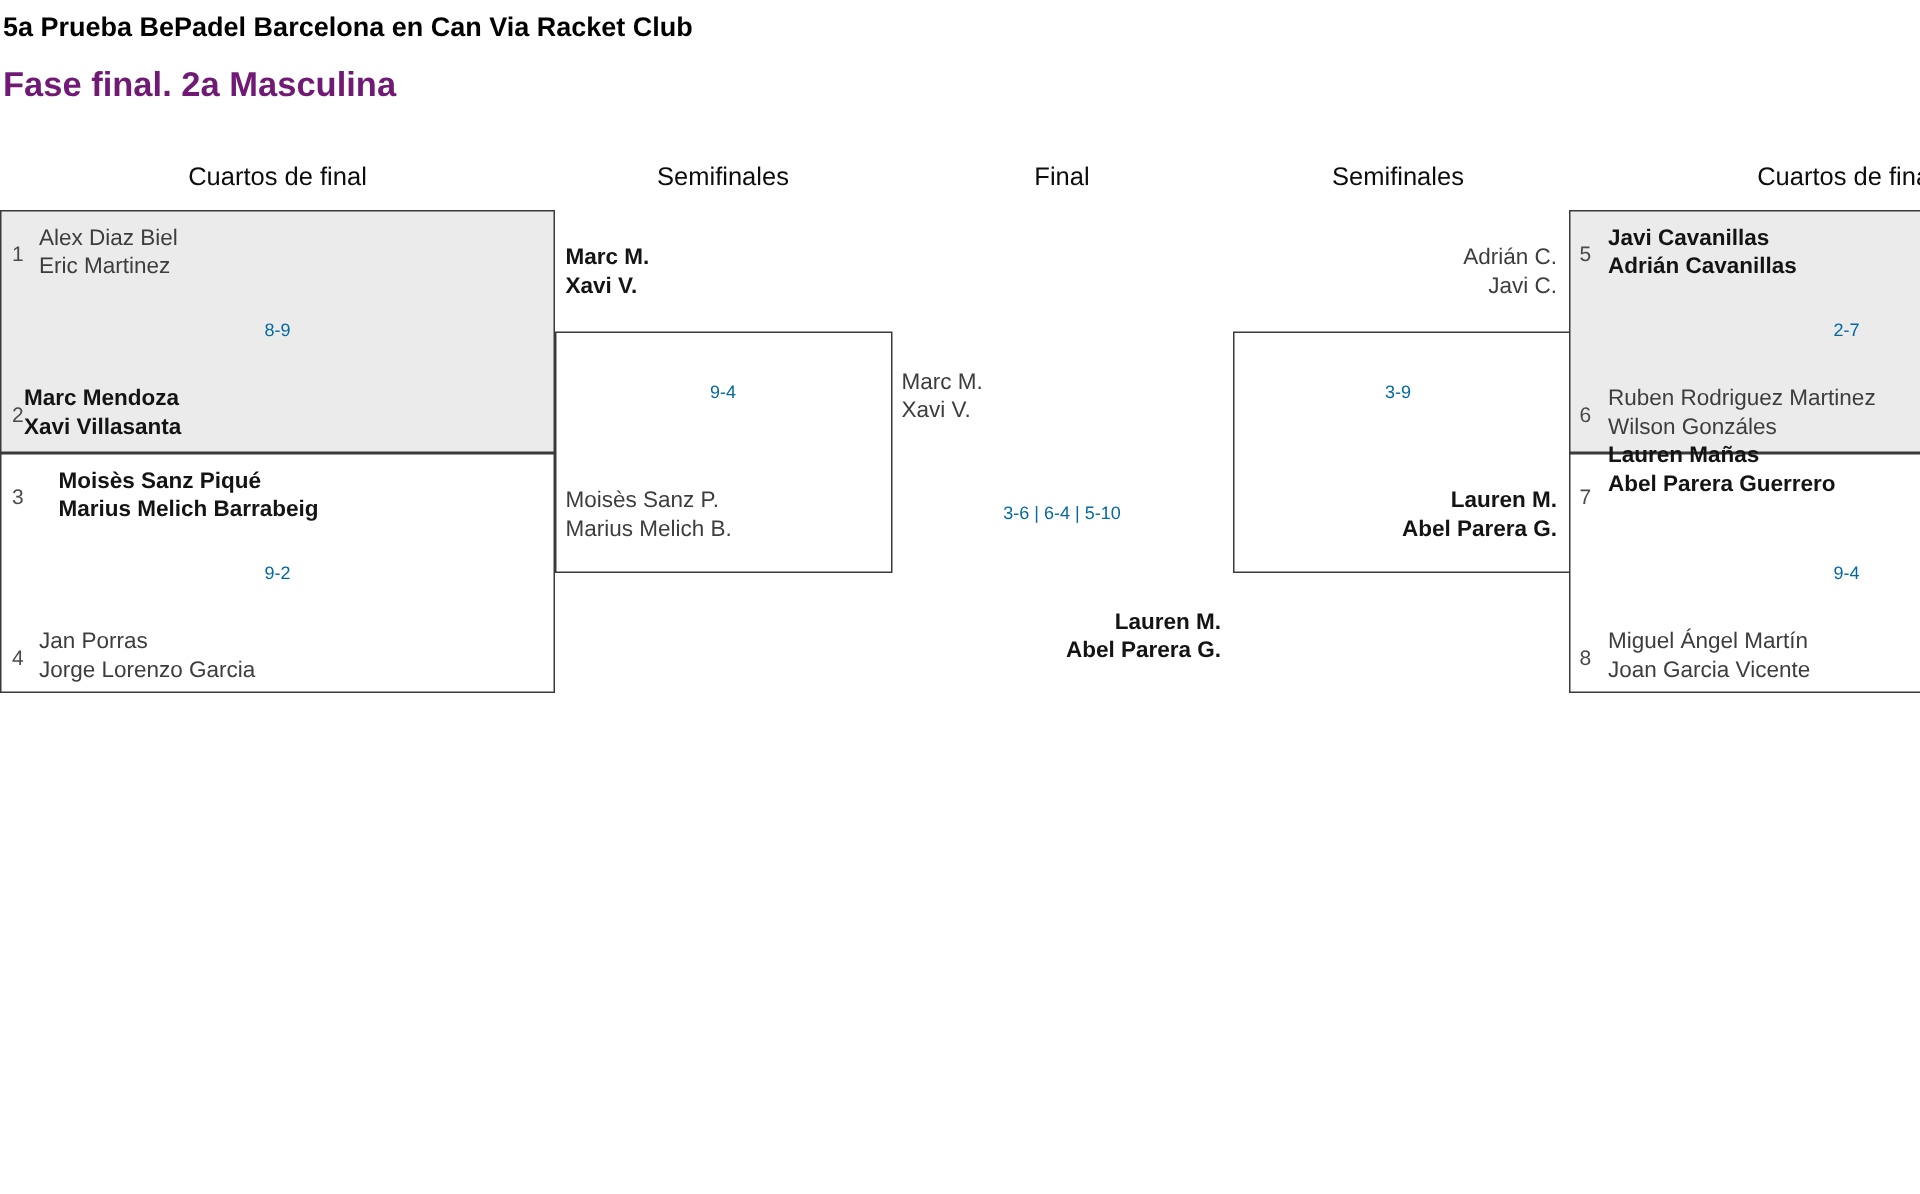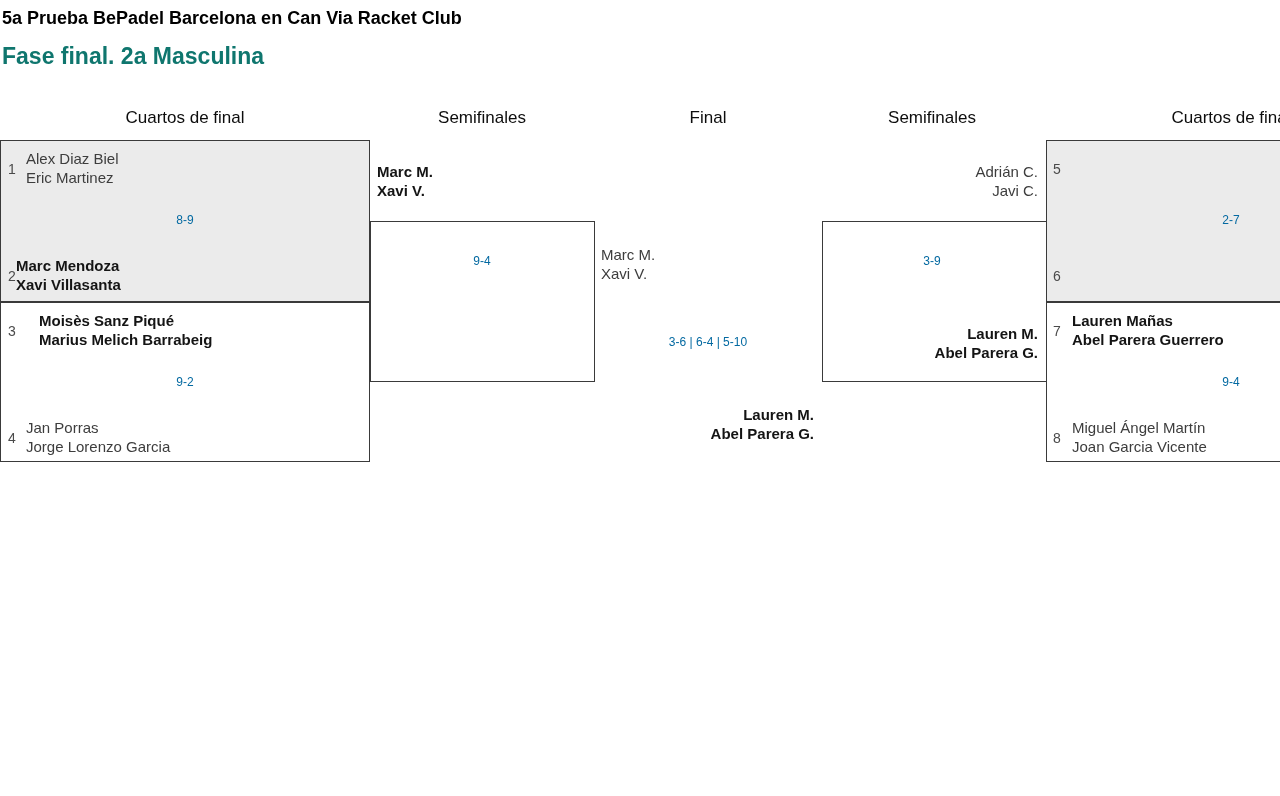--- a/index.html
+++ b/index.html
@@ -13,21 +13,21 @@
     color: #111;
   }
   .abs { position: absolute; }
   .page-title {
     left: 2px; top: 8px;
     font-size: 18px; font-weight: 700; color: #000;
     white-space: nowrap;
   }
   .page-subtitle {
     left: 2px; top: 43px;
-    font-size: 23px; font-weight: 700; color: #0f766e;
+    font-size: 23px; font-weight: 700; color: #701a75;
     white-space: nowrap;
   }
   .round-header {
     top: 108px;
     transform: translateX(-50%);
     font-size: 17px; color: #0d0d0d;
     white-space: nowrap;
   }
   .match-box {
     box-sizing: border-box;
@@ -94,20 +94,24 @@
   <div class="abs team" style="left:26px; top:418px;">
     <div>Jan Porras</div>
     <div>Jorge Lorenzo Garcia</div>
   </div>
 
   <div class="abs team winner" style="left:377px; top:162px;">
     <div>Marc M.</div>
     <div>Xavi V.</div>
   </div>
   <div class="abs score" style="left:482px; top:254px;">9-4</div>
+  <div class="abs team" style="left:377px; top:324px;">
+    <div>Moisès Sanz P.</div>
+    <div>Marius Melich B.</div>
+  </div>
 
   <div class="abs team" style="left:601px; top:245px;">
     <div>Marc M.</div>
     <div>Xavi V.</div>
   </div>
   <div class="abs score" style="left:708px; top:335px;">3-6 | 6-4 | 5-10</div>
   <div class="abs team winner right" style="left:601px; top:405px; width:213px;">
     <div>Lauren M.</div>
     <div>Abel Parera G.</div>
   </div>
@@ -116,25 +120,33 @@
     <div>Adrián C.</div>
     <div>Javi C.</div>
   </div>
   <div class="abs score" style="left:932px; top:254px;">3-9</div>
   <div class="abs team winner right" style="left:822px; top:324px; width:216px;">
     <div>Lauren M.</div>
     <div>Abel Parera G.</div>
   </div>
 
   <div class="abs seed" style="left:1053px; top:160px;">5</div>
+  <div class="abs team winner" style="left:1072px; top:149px;">
+    <div>Javi Cavanillas</div>
+    <div>Adrián Cavanillas</div>
+  </div>
   <div class="abs score" style="left:1231px; top:213px;">2-7</div>
   <div class="abs seed" style="left:1053px; top:267px;">6</div>
+  <div class="abs team" style="left:1072px; top:256px;">
+    <div>Ruben Rodriguez Martinez</div>
+    <div>Wilson Gonzáles</div>
+  </div>
 
   <div class="abs seed" style="left:1053px; top:322px;">7</div>
-  <div class="abs team winner" style="left:1072px; top:311px;">
+  <div class="abs team winner" style="left:1072px; top:294px;">
     <div>Lauren Mañas</div>
     <div>Abel Parera Guerrero</div>
   </div>
   <div class="abs score" style="left:1231px; top:375px;">9-4</div>
   <div class="abs seed" style="left:1053px; top:429px;">8</div>
   <div class="abs team" style="left:1072px; top:418px;">
     <div>Miguel Ángel Martín</div>
     <div>Joan Garcia Vicente</div>
   </div>
 

